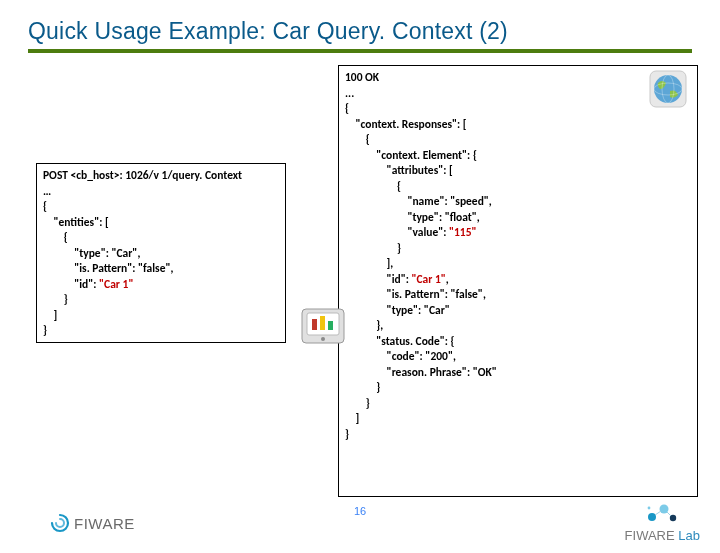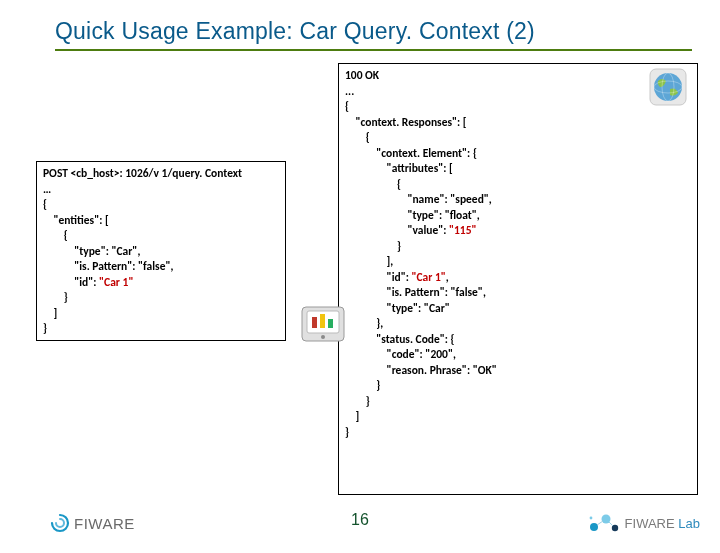--- a/index.html
+++ b/index.html
@@ -2,46 +2,46 @@
 <html><head>
 <meta charset="utf-8">
 <style>
   * { box-sizing: border-box; margin: 0; padding: 0; }
   html, body { width: 720px; height: 553px; font-family: Arial, Helvetica, sans-serif; background: #fff; }
   .slide {
     width: 720px; height: 553px; position: relative; padding: 18px 28px 0 28px;
   }
   .title {
     font-size: 23px; color: #0a5a8a; font-weight: 400; letter-spacing: 0.2px;
-    border-bottom: 2px solid #4d7c0f; padding-bottom: 4px; margin-bottom: 10px; margin-left: 27px;
+    border-bottom: 4px solid #4d7c0f; padding-bottom: 4px; margin-bottom: 10px;
   }
   .content-area { position: relative; height: 440px; }
   .code-box {
     position: absolute; border: 1px solid #000; background: #fff;
     font-family: Calibri, "Segoe UI", Arial, sans-serif; font-size: 11.5px;
     line-height: 1.35; font-weight: 700; white-space: pre; padding: 4px 6px;
   }
   .request-box { left: 8px; top: 100px; width: 250px; height: 180px; z-index: 2; }
   .response-box { left: 310px; top: 2px; width: 360px; height: 432px; z-index: 1; }
   .globe-icon { position: absolute; right: 2px; top: 4px; z-index: 3; }
   .device-icon { position: absolute; left: 270px; top: 240px; z-index: 3; }
   .hl-red { color: #c00000; }
   .footer {
     position: absolute; left: 0; bottom: 10px; width: 720px; height: 40px;
     display: flex; align-items: center; justify-content: space-between; padding: 0 20px 0 50px;
   }
   .pagenum {
-    position: absolute; left: 50%; transform: translateX(-50%); bottom: 24px;
-    font-size: 16px; color: #14532d;
+    position: absolute; left: 50%; transform: translateX(-50%); bottom: 36px;
+    font-size: 11px; color: #3b82f6;
   }
   .fiware-logo { display: flex; align-items: center; gap: 4px; }
   .fiware-swirl { width: 20px; height: 20px; }
   .fiware-text { font-size: 15px; letter-spacing: 0.5px; color: #6a6a6a; font-family: Arial, sans-serif; }
   .logos-right { display: flex; align-items: center; gap: 16px; }
-  .lab-wrap, .ops-wrap { display: flex; align-items: center; gap: 5px; }
+  .lab-wrap, .ops-wrap { display: flex; align-items: center; gap: 5px; flex-direction: column; }
   .lab-text, .ops-text { font-size: 13px; color: #7a7a7a; font-weight: 400; }
   .lab-text .lab { color: #2f8bbd; font-weight: 400; }
   .ops-text .ops { color: #2f8bbd; font-weight: 400; }
 </style>
 </head>
 <body>
 
 <div class="slide">
   <h1 class="title">Quick Usage Example: Car Query. Context (2)</h1>
 

